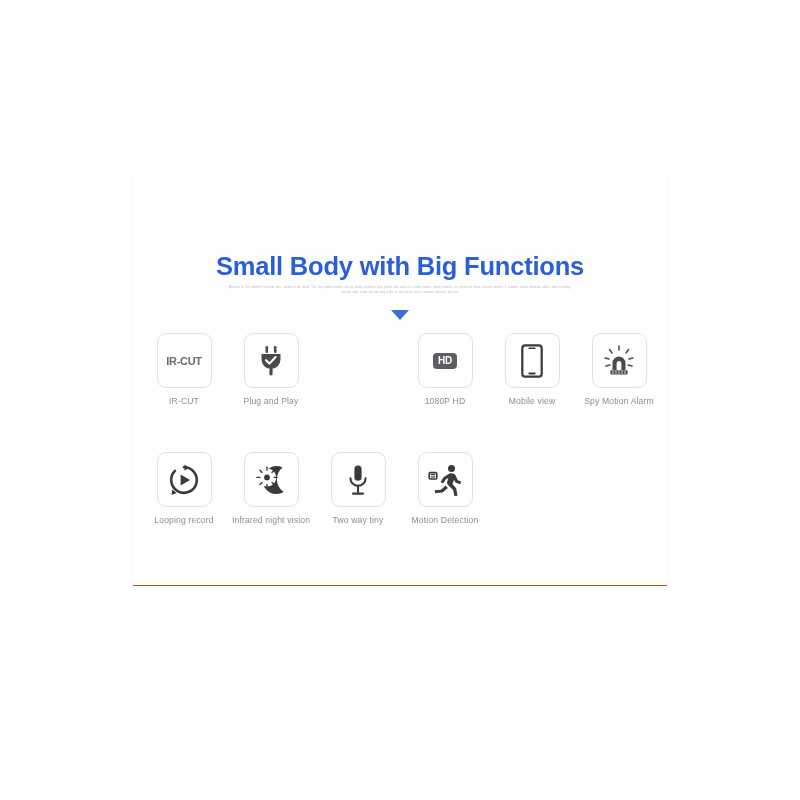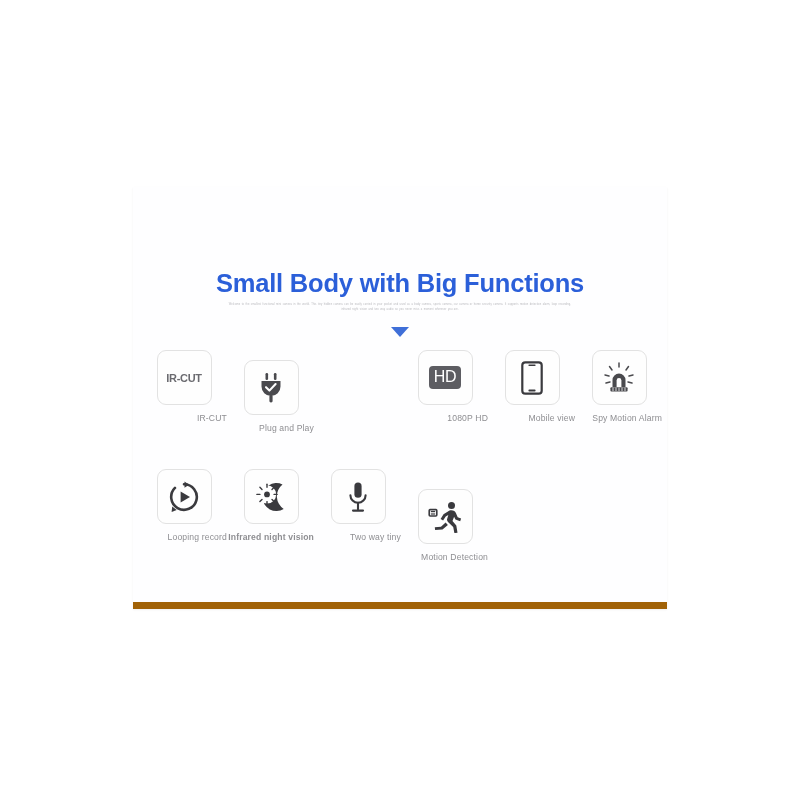--- a/index.html
+++ b/index.html
@@ -18,25 +18,25 @@
     position: relative;
     width: 800px;
     height: 800px;
     background: #ffffff;
   }
 
   
   .panel {
     position: absolute;
     left: 133px;
-    top: 187px;
+    top: 170px;
     width: 534px;
     height: 415px;
     background: #fefeff;
-    border-bottom: 7px solid #a16207;
+    border-bottom: 1px solid #a16207;
     box-shadow: 0 1px 2px rgba(0,0,0,0.06);
   }
 
   .headline {
     position: absolute;
     left: 0;
     top: 82px;
     width: 534px;
     text-align: center;
     font-size: 25.5px;
@@ -74,21 +74,21 @@
     position: absolute;
     left: 0;
     top: 0;
     width: 534px;
     height: 415px;
   }
 
   .cell {
     position: absolute;
     width: 86px;
-    text-align: right;
+    text-align: center;
   }
 
   .tile {
     width: 55px;
     height: 55px;
     margin: 0 auto;
     border: 1px solid #e2e2e2;
     border-radius: 9px;
     background: #fefefe;
     box-sizing: border-box;
@@ -109,22 +109,22 @@
     font-size: 11px;
     font-weight: bold;
     color: #6b6b70;
     letter-spacing: -0.3px;
   }
 
   .hd-badge {
     display: inline-block;
     background: #5d5d62;
     color: #ffffff;
-    font-size: 16px;
-    font-weight: normal;
+    font-size: 10px;
+    font-weight: bold;
     letter-spacing: -0.3px;
     padding: 2px 5px 3px 5px;
     border-radius: 4px;
   }
 
   .sd-prefix {
     color: #cfcfd3;
   }
 
   svg { display: block; }
@@ -143,21 +143,21 @@
 
     <div class="grid">
 
       <div class="cell" style="left:8px; top:163px;">
         <div class="tile">
           <span class="ircut-text">IR-CUT</span>
         </div>
         <div class="cell-label">IR-CUT</div>
       </div>
 
-      <div class="cell" style="left:95px; top:163px;margin-top:10px;">
+      <div class="cell" style="left:95px; top:163px;">
         <div class="tile">
           <span>
             <svg width="30" height="32" viewBox="0 0 30 32">
               <g fill="#4a4a4e">
                 <rect x="9.5" y="1" width="2.6" height="7" rx="1.2"></rect>
                 <rect x="17.9" y="1" width="2.6" height="7" rx="1.2"></rect>
                 <path d="M5.5 9 h19 v5.5 a9.5 9.5 0 0 1 -19 0 Z"></path>
                 <rect x="13.4" y="23" width="3.2" height="7.5" rx="1.4"></rect>
               </g>
               <path d="M10 15.2 l3.4 3.4 l6.2 -6.6" stroke="#ffffff" stroke-width="2.1" fill="none" stroke-linecap="round" stroke-linejoin="round"></path>
@@ -224,21 +224,21 @@
                 <line x1="17" y1="25.6" x2="17" y2="29"></line>
                 <line x1="20" y1="25.6" x2="20" y2="29"></line>
                 <line x1="23" y1="25.6" x2="23" y2="29"></line>
               </g>
             </svg>
           </span>
         </div>
         <div class="cell-label">Spy Motion Alarm</div>
       </div>
 
-      <div class="cell" style="left:95px; top:282px;font-weight:bold;">
+      <div class="cell" style="left:95px; top:282px;">
         <div class="tile">
           <span>
             <svg width="34" height="32" viewBox="0 0 34 32">
               <path d="M28.5 3.5 a14 14 0 1 0 1.2 24.5 A15.2 15.2 0 0 1 28.5 3.5 Z" fill="#3a3a3e"></path>
               <circle cx="13" cy="13.4" r="9.2" fill="#ffffff"></circle>
               <circle cx="13" cy="13.4" r="2.9" fill="#3a3a3e"></circle>
               <g stroke="#3a3a3e" stroke-width="1.4" stroke-linecap="round">
                 <line x1="13" y1="3.2" x2="13" y2="6.2"></line>
                 <line x1="13" y1="20.6" x2="13" y2="23.6"></line>
                 <line x1="2.9" y1="13.4" x2="5.9" y2="13.4"></line>
@@ -261,21 +261,21 @@
               <rect x="7.4" y="1.4" width="7.2" height="15.4" rx="3.6" fill="#3a3a3e"></rect>
               <path d="M3.4 14.2 a7.6 7.6 0 0 0 15.2 0" fill="none" stroke="#3a3a3e" stroke-width="2.1" stroke-linecap="round"></path>
               <line x1="11" y1="21.9" x2="11" y2="28.2" stroke="#3a3a3e" stroke-width="2.1" stroke-linecap="round"></line>
               <line x1="6" y1="29.6" x2="16" y2="29.6" stroke="#3a3a3e" stroke-width="2.1" stroke-linecap="round"></line>
             </svg>
           </span>
         </div>
         <div class="cell-label">Two way tiny</div>
       </div>
 
-      <div class="cell" style="left:269px; top:282px;margin-top:20px;">
+      <div class="cell" style="left:269px; top:282px;">
         <div class="tile">
           <span>
             <svg width="34" height="32" viewBox="0 0 34 32">
               <circle cx="23.5" cy="4.6" r="3.5" fill="#3a3a3e"></circle>
               <path d="M21.5 9.5 c3.4 -0.7 5.6 0.6 6.6 3 l1.6 3.8 l3.4 1.2 l-0.9 2.7 l-4.8 -1.6 l-1.3 -2.9 l-1.6 4.4 l3.8 4.4 l1.2 7.2 l-3.1 0.4 l-1.2 -6.1 l-5.2 -5 c-1 -1 -1.2 -2 -0.8 -3.3 l1.1 -3.6 l-2.6 1.5 l-2.6 3.9 l-2.5 -1.6 l2.9 -4.6 Z" fill="#3a3a3e"></path>
               <path d="M17.6 21.6 l-4.6 4.1 l-6.2 0.5 l0.3 2.9 l7.4 -0.5 l5.4 -4.6 Z" fill="#3a3a3e"></path>
               <rect x="1.2" y="8.6" width="7.6" height="6.4" rx="1" fill="none" stroke="#3a3a3e" stroke-width="1.6"></rect>
               <line x1="2.8" y1="10.6" x2="7.2" y2="10.6" stroke="#3a3a3e" stroke-width="1.2"></line>
               <line x1="2.8" y1="13" x2="7.2" y2="13" stroke="#3a3a3e" stroke-width="1.2"></line>
             </svg>

